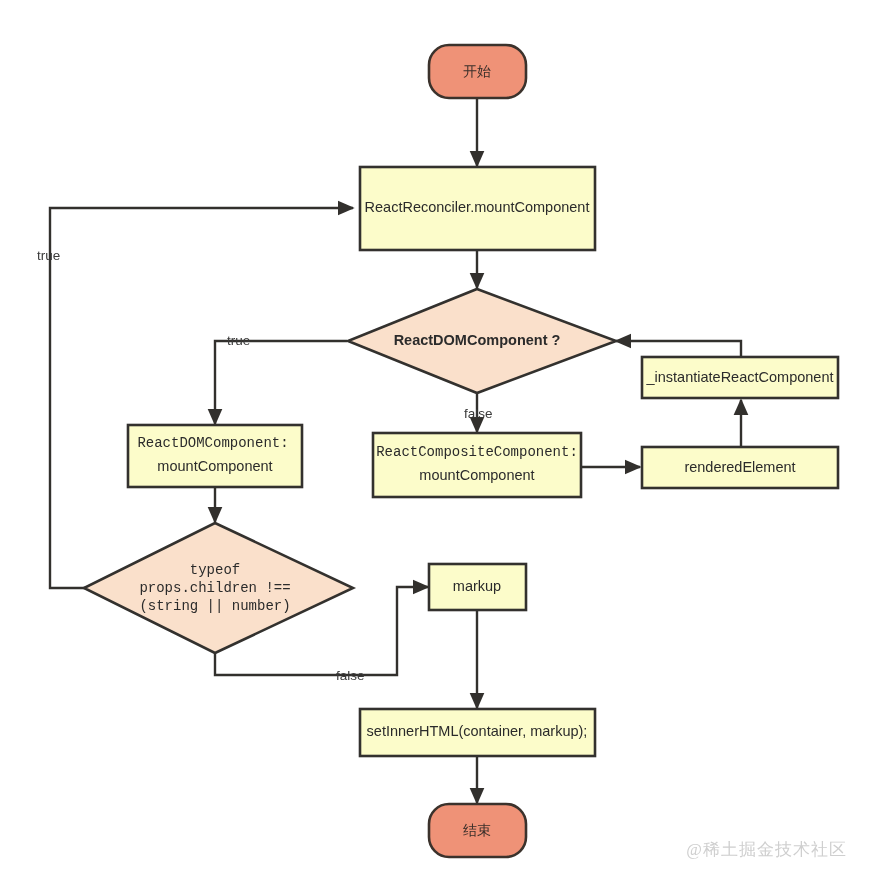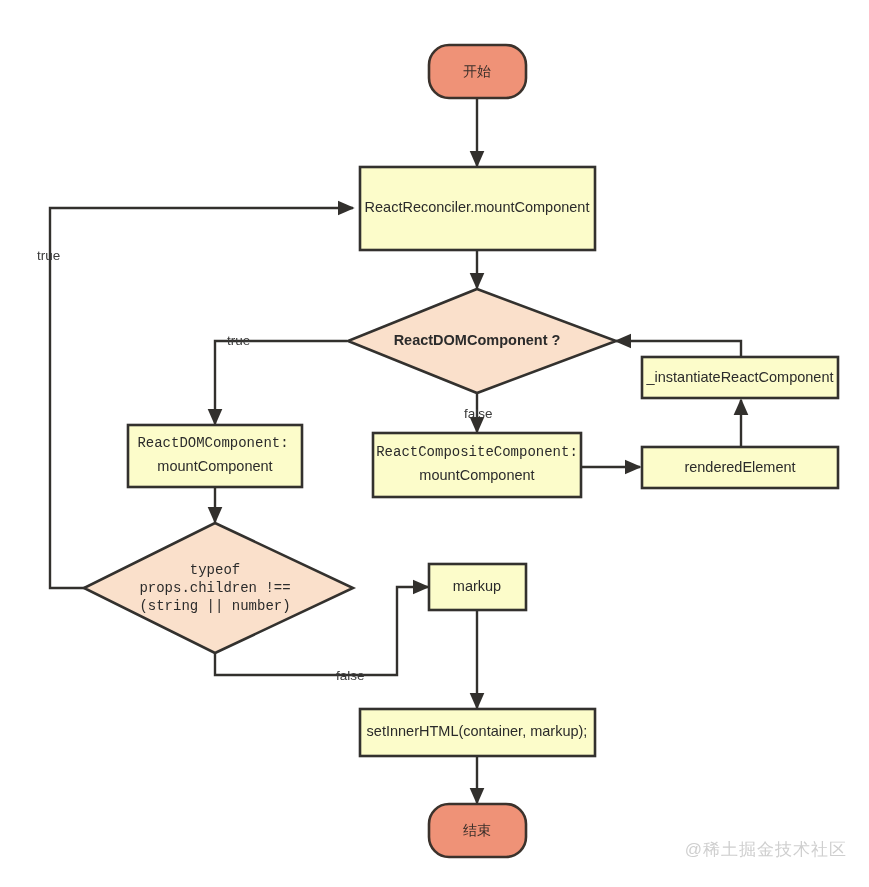--- a/index.html
+++ b/index.html
@@ -71,21 +71,21 @@
   .edge-lbl {
     font-family: "Liberation Sans", sans-serif;
     font-size: 13.5px;
     fill: #3a3a3a;
     dominant-baseline: middle;
   }
   .watermark {
     position: absolute;
     right: 22px;
     bottom: 26px;
-    font-family: Liberation Sans, sans-serif;
+    font-family: Liberation Serif, serif;
     font-size: 17px;
     color: #cfcfcf;
     letter-spacing: 1px;
     white-space: nowrap;
     user-select: none;
   }
 </style>
 </head>
 <body>
 

